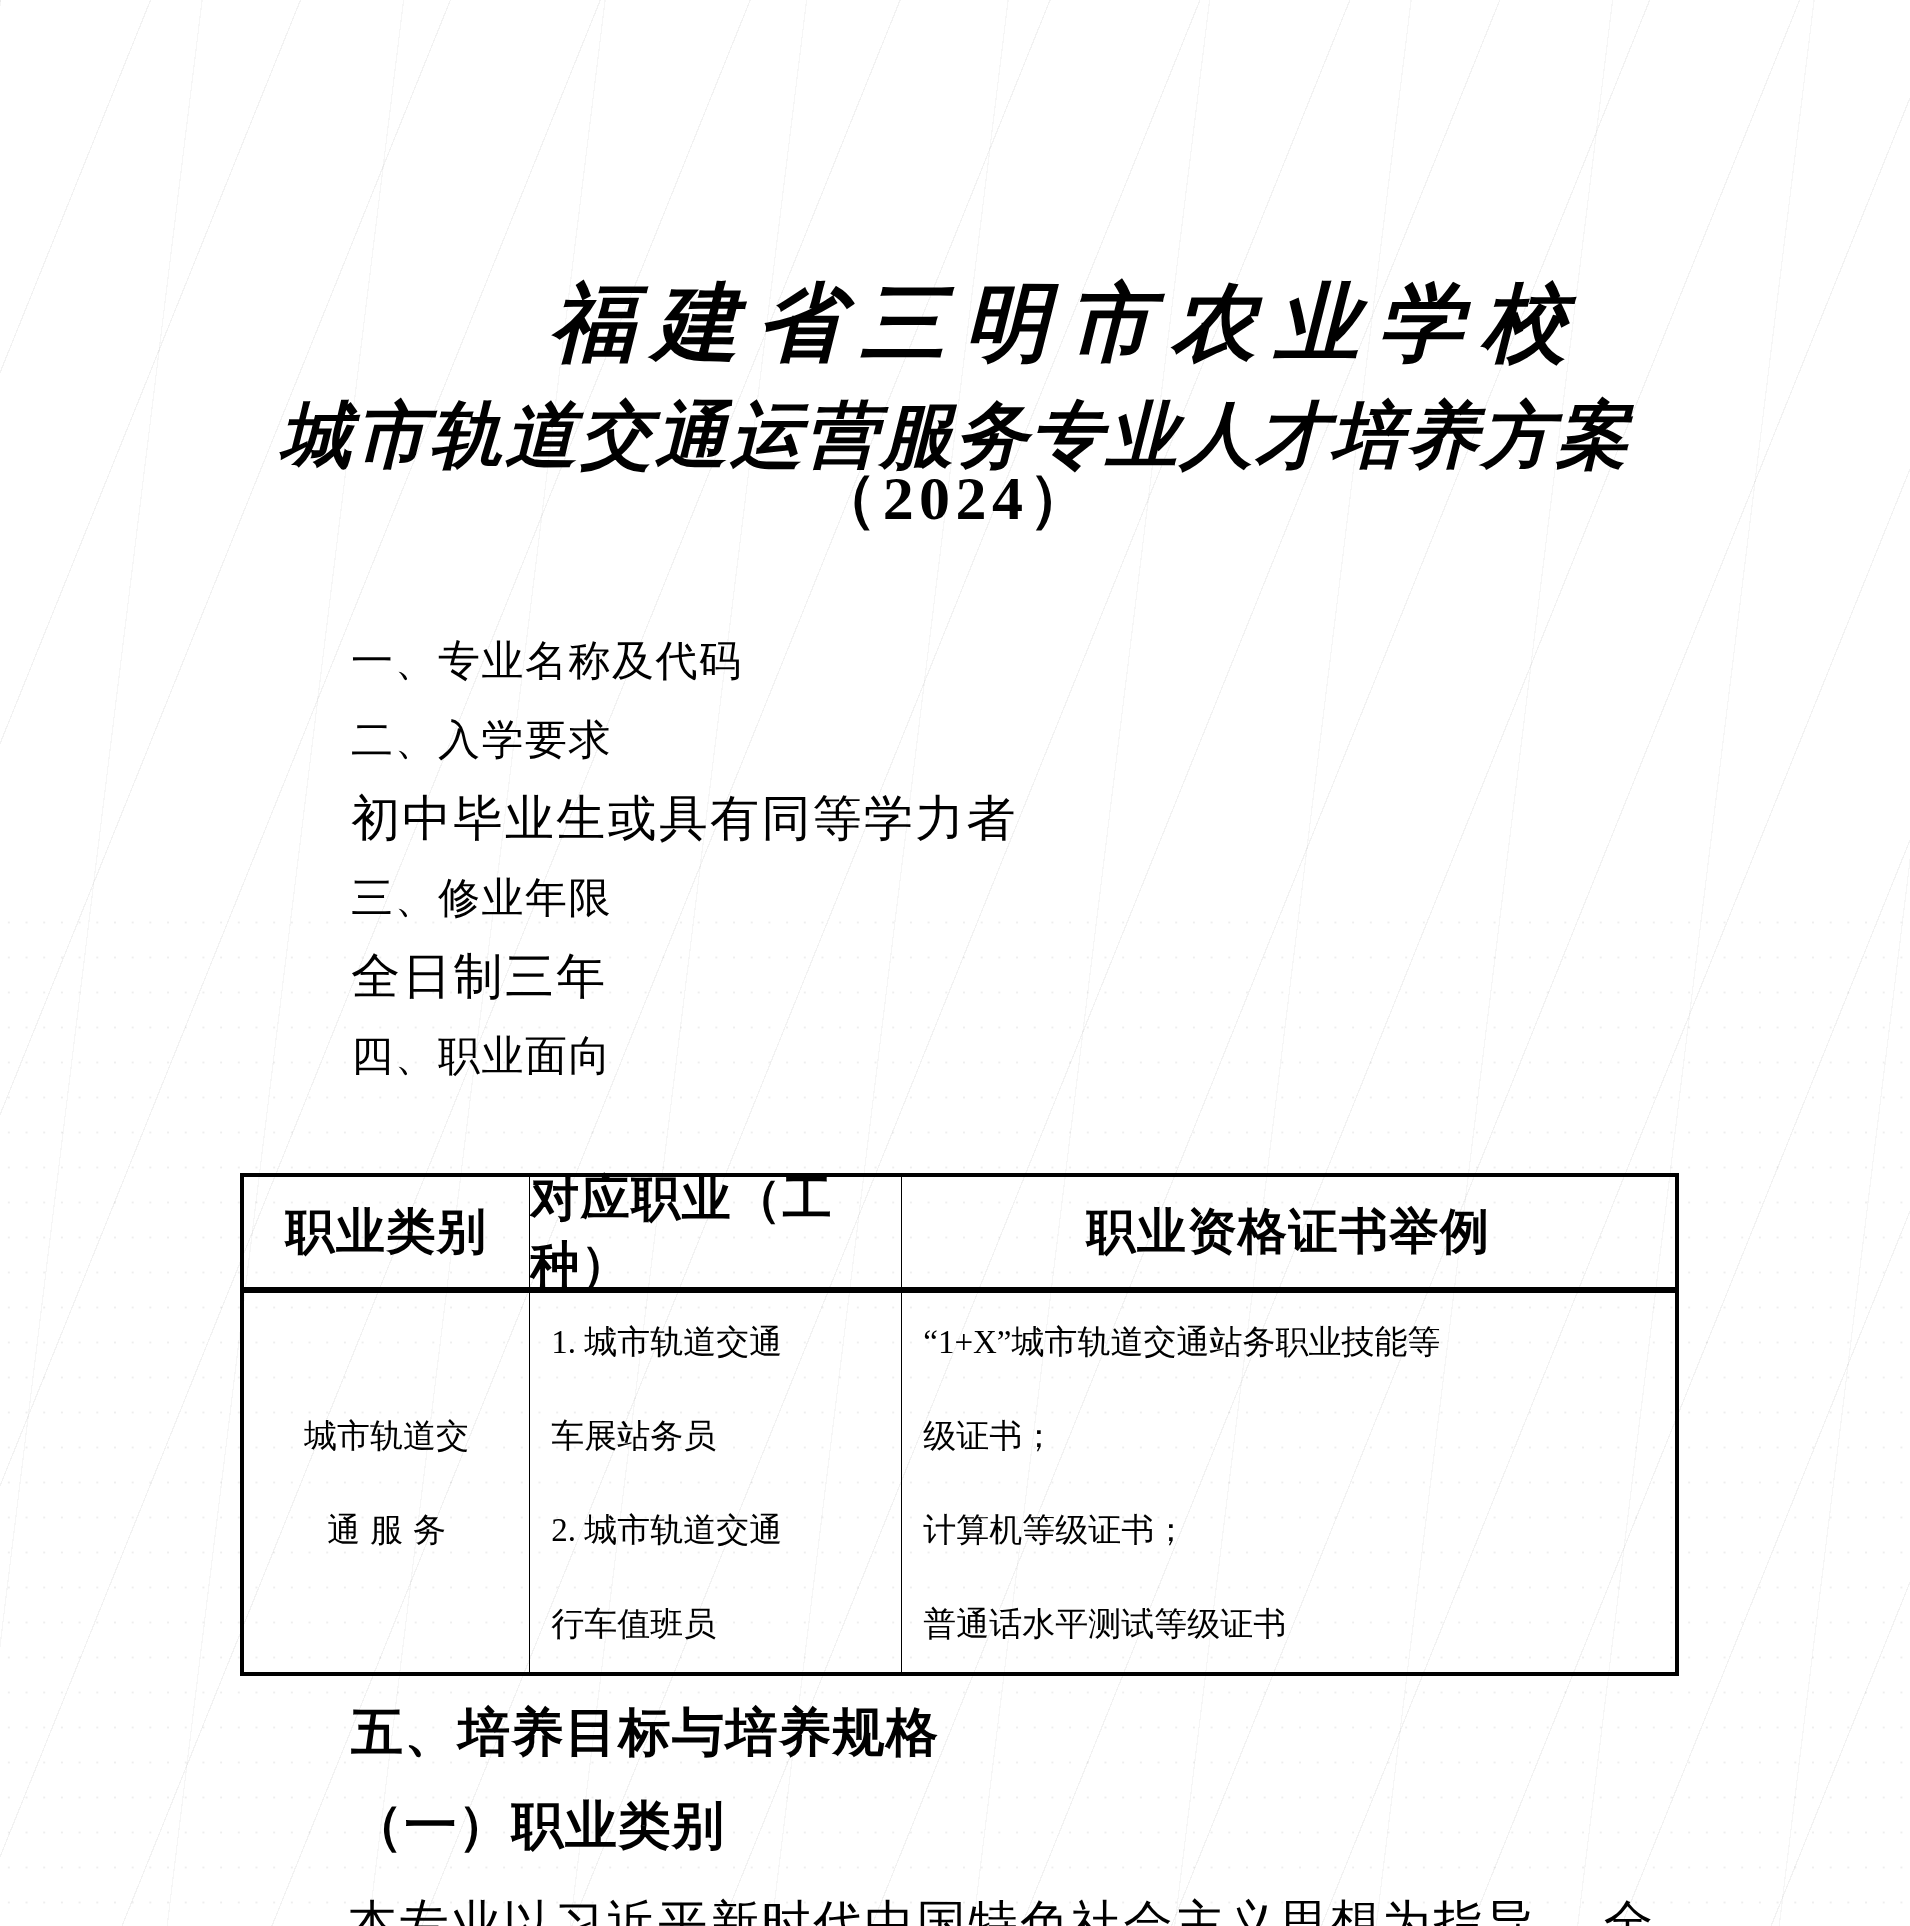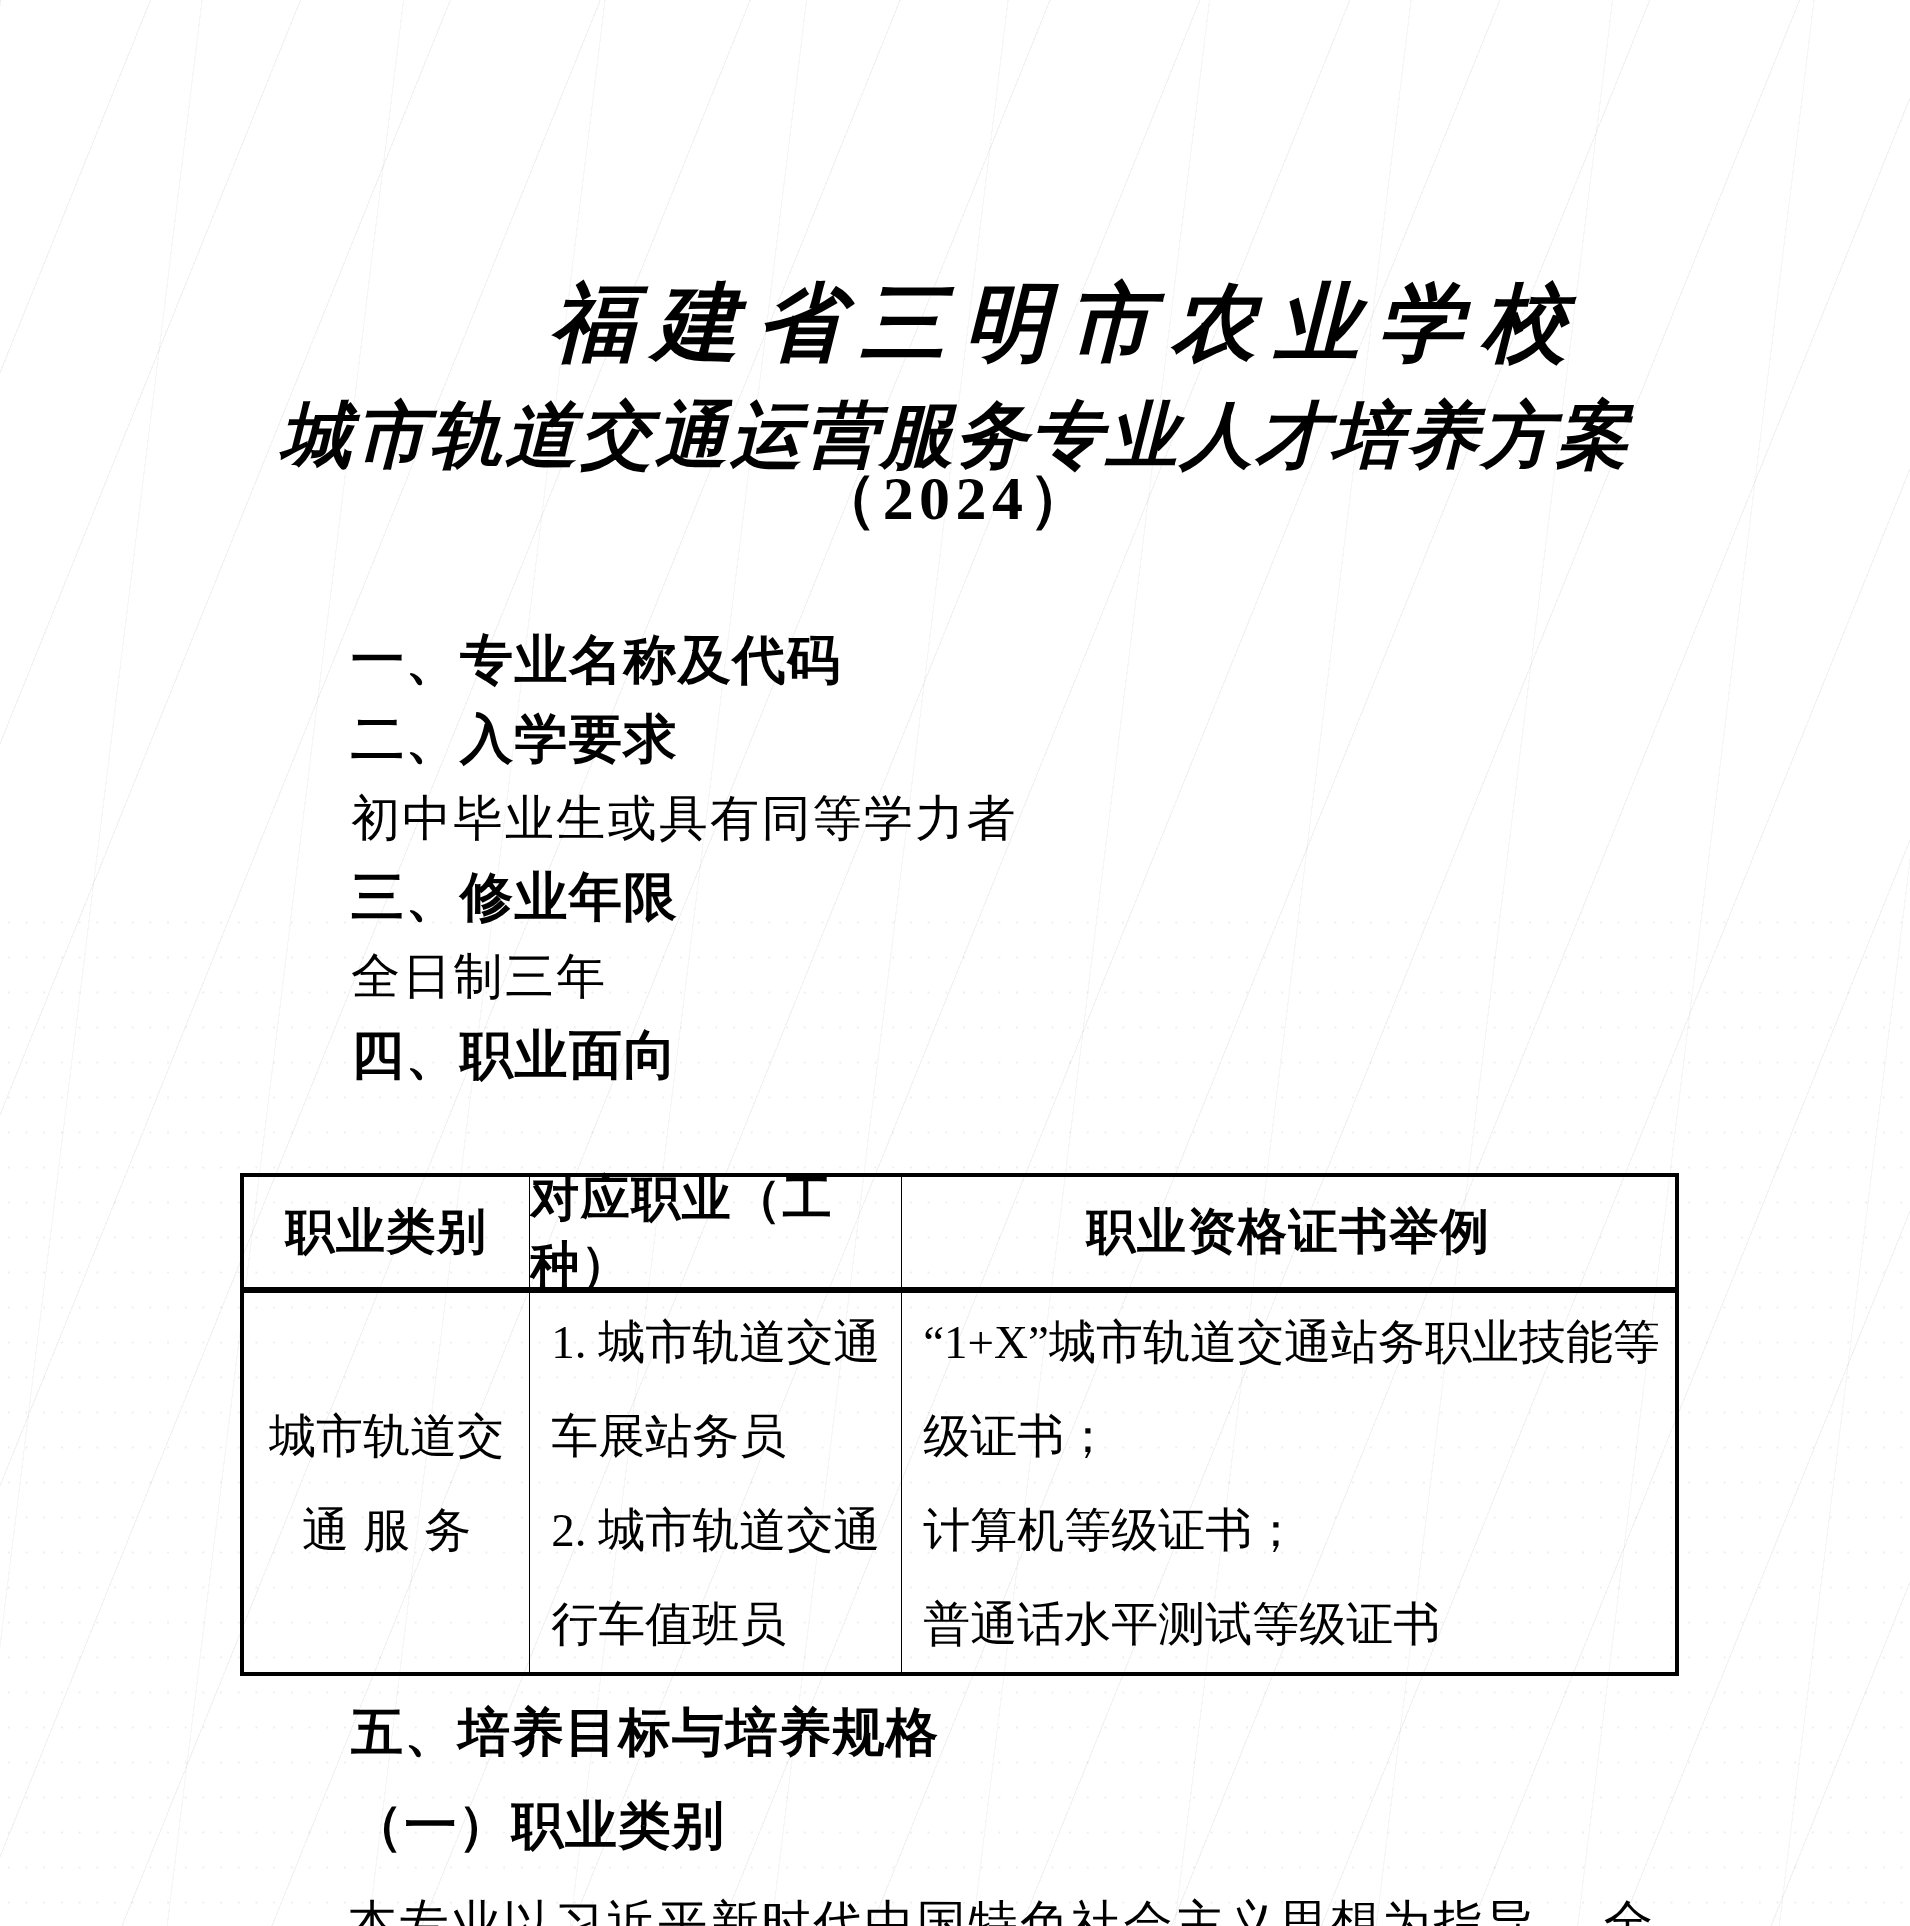--- a/index.html
+++ b/index.html
@@ -72,22 +72,22 @@
     right: 239px;
   }
   .sec-line {
     height: 79px;
     display: flex;
     align-items: center;
     padding-left: 101px;
   }
   .sec-heading {
     font-family: "Liberation Sans", "DejaVu Sans", sans-serif;
-    font-weight: bold;
-    font-size: 53px;
+    font-weight: normal;
+    font-size: 42px;
     letter-spacing: 1.5px;
   }
   .sec-body {
     font-size: 49px;
     letter-spacing: 2.3px;
   }
   
   .career-table {
     position: absolute;
     top: 1173px;
@@ -107,21 +107,21 @@
     border-bottom: 6.2px solid #000;
     display: flex;
     align-items: center;
     justify-content: center;
     font-weight: bold;
     font-size: 49px;
     letter-spacing: 1.5px;
   }
   .career-table .body {
     height: 379px;
-    font-size: 47px;
+    font-size: 33px;
   }
   .cell-lines {
     height: 100%;
     display: flex;
     flex-direction: column;
     justify-content: center;
   }
   .tline {
     height: 94px;
     line-height: 94px;

